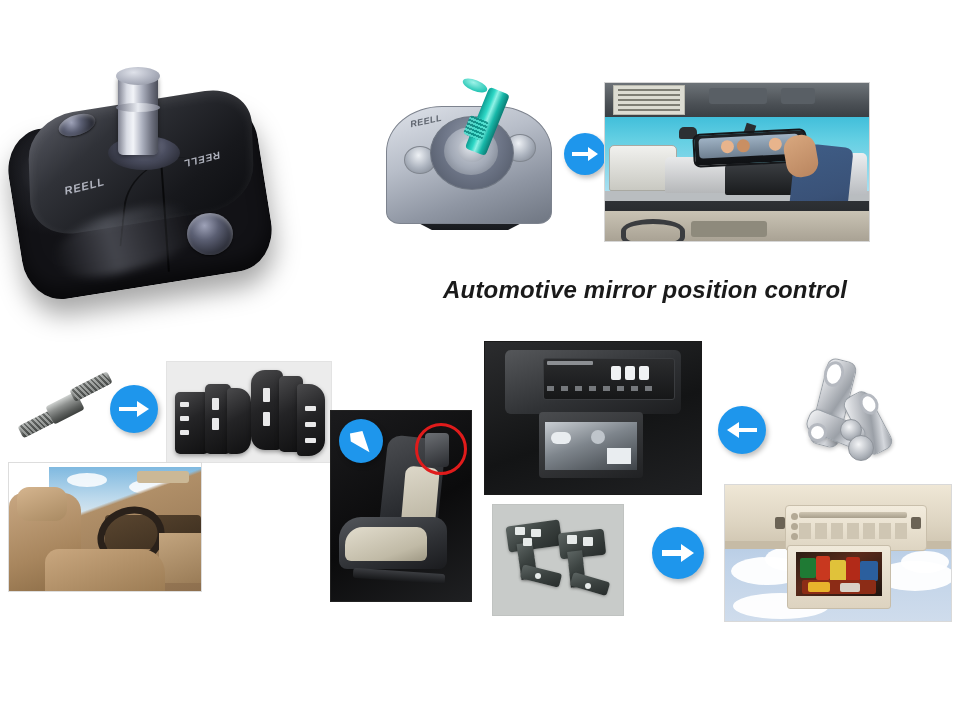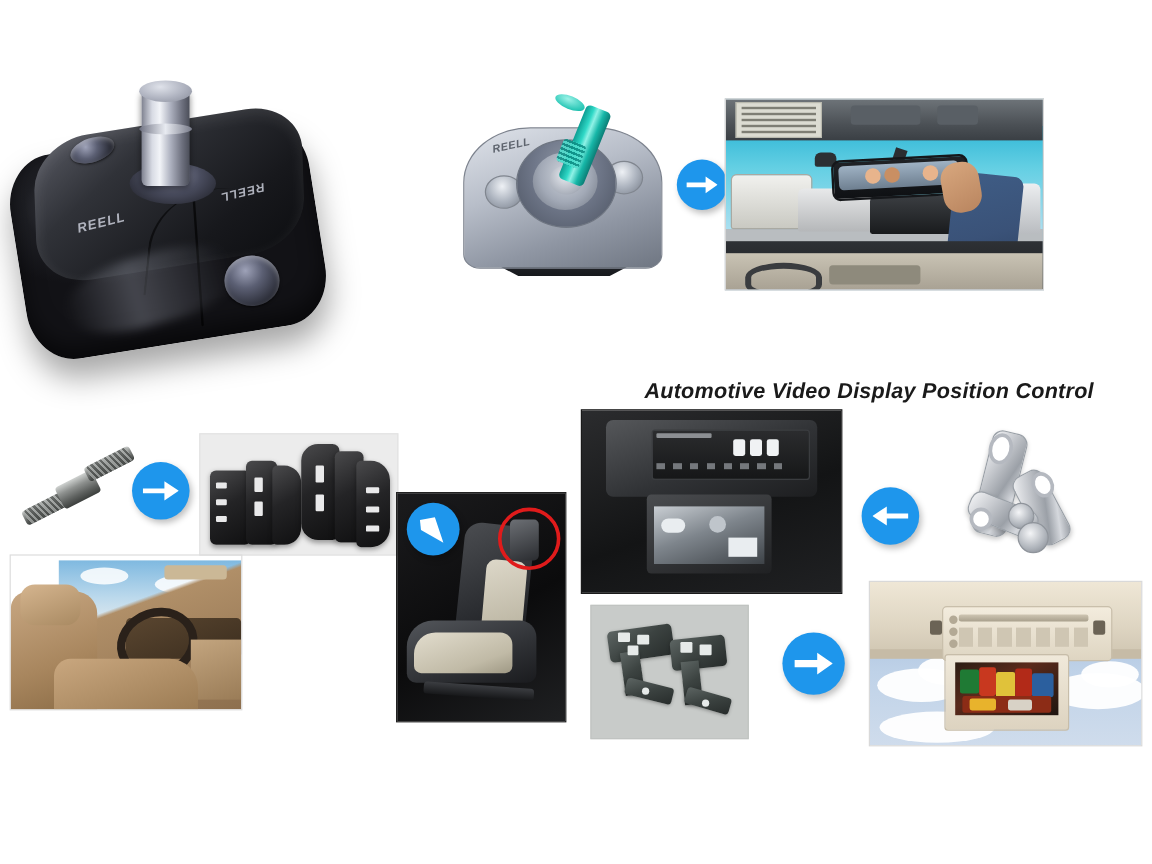--- a/index.html
+++ b/index.html
@@ -294,21 +294,21 @@
       </div>
     </div>
     <div class="mr-arm"></div>
     <div class="mr-hand"></div>
     <div class="mr-dash"></div>
     <div class="mr-dash2"></div>
     <div class="abs" style="left:86px;top:138px;width:76px;height:16px;border-radius:3px;background:#8e8a7c;"></div>
     <div class="abs" style="left:16px;top:136px;width:54px;height:20px;border-radius:50%/40%;border:5px solid #3a3c3f;"></div>
   </div>
 
-  <div class="abs caption" id="cap-video">Automotive Video Display Position Control</div>
+  <div class="abs caption" id="cap-mirror">Automotive mirror position control</div>
 
   <div class="abs" id="part-shaft">
     <div class="hs-rod" style="left:4px;top:44px;width:44px;height:13px;transform:rotate(-27deg);"></div>
     <div class="hs-knurl" style="left:6px;top:44px;width:40px;height:13px;transform:rotate(-27deg);opacity:.75;"></div>
     <div class="hs-rod" style="left:34px;top:26px;width:34px;height:20px;transform:rotate(-27deg);"></div>
     <div class="hs-rod" style="left:56px;top:8px;width:42px;height:13px;transform:rotate(-27deg);"></div>
     <div class="hs-knurl" style="left:58px;top:8px;width:38px;height:13px;transform:rotate(-27deg);opacity:.75;"></div>
   </div>
 
   <div class="abs arrow-badge" style="left:110px;top:385px;width:48px;height:48px;">

